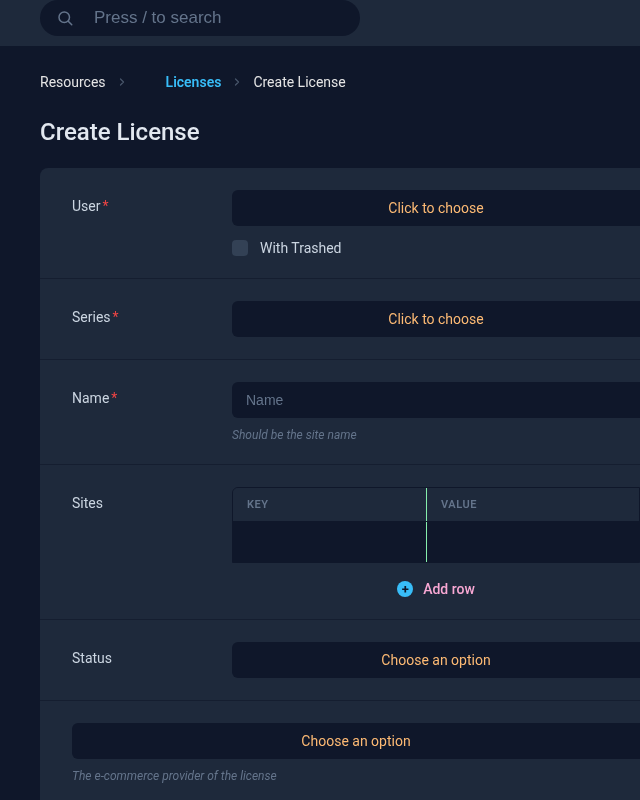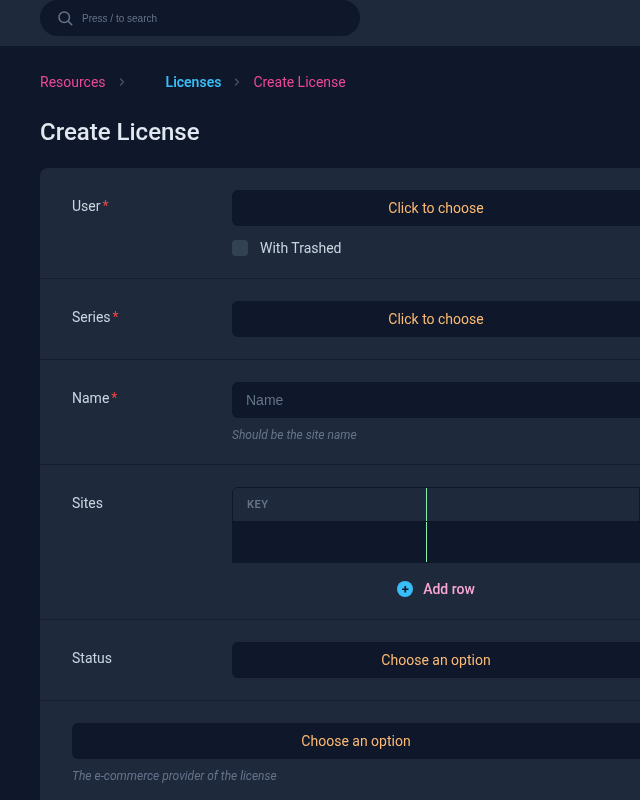--- a/index.html
+++ b/index.html
@@ -28,36 +28,36 @@
     width: 320px;
     height: 36px;
     margin-top: 0;
   }
   .search-box svg { flex-shrink: 0; }
   .search-box input {
     background: transparent;
     border: none;
     outline: none;
     color: #4d7c0f;
-    font-size: 10px;
-    margin-left: 8px;
+    font-size: 17px;
+    margin-left: 20px;
     width: 100%;
   }
   .search-box input::placeholder { color: #64748b; }
 
   .content { padding: 0 0 0 40px; }
 
   .breadcrumb {
     display: flex;
     align-items: center;
     gap: 10px;
     padding: 28px 0 28px 0;
     font-size: 14px;
   }
-  .breadcrumb .crumb { color: #ec4899; }
+  .breadcrumb .crumb { color: #e5e5e5; }
   .breadcrumb .crumb.active { color: #38bdf8; font-weight: 600; margin-left: 28px; }
   .breadcrumb .sep svg { display: block; }
 
   .page-title {
     color: #e2e8f0;
     font-size: 24px;
     font-weight: 500;
     margin-bottom: 22px;
   }
 
@@ -244,20 +244,21 @@
     </div>
 
     <div class="field-row">
       <div class="field-label">
         <span>Sites</span>
       </div>
       <div class="field-control">
         <div class="kv-table">
           <div class="kv-header">
             <div class="kv-cell kv-key">KEY</div>
+            <div class="kv-cell kv-value">VALUE</div>
           </div>
           <div class="kv-row kv-body-row">
             <div class="kv-cell kv-key"></div>
             <div class="kv-cell kv-value"></div>
           </div>
         </div>
         <div class="add-row">
           <div class="plus">+</div>
           <span class="txt">Add row</span>
         </div>

